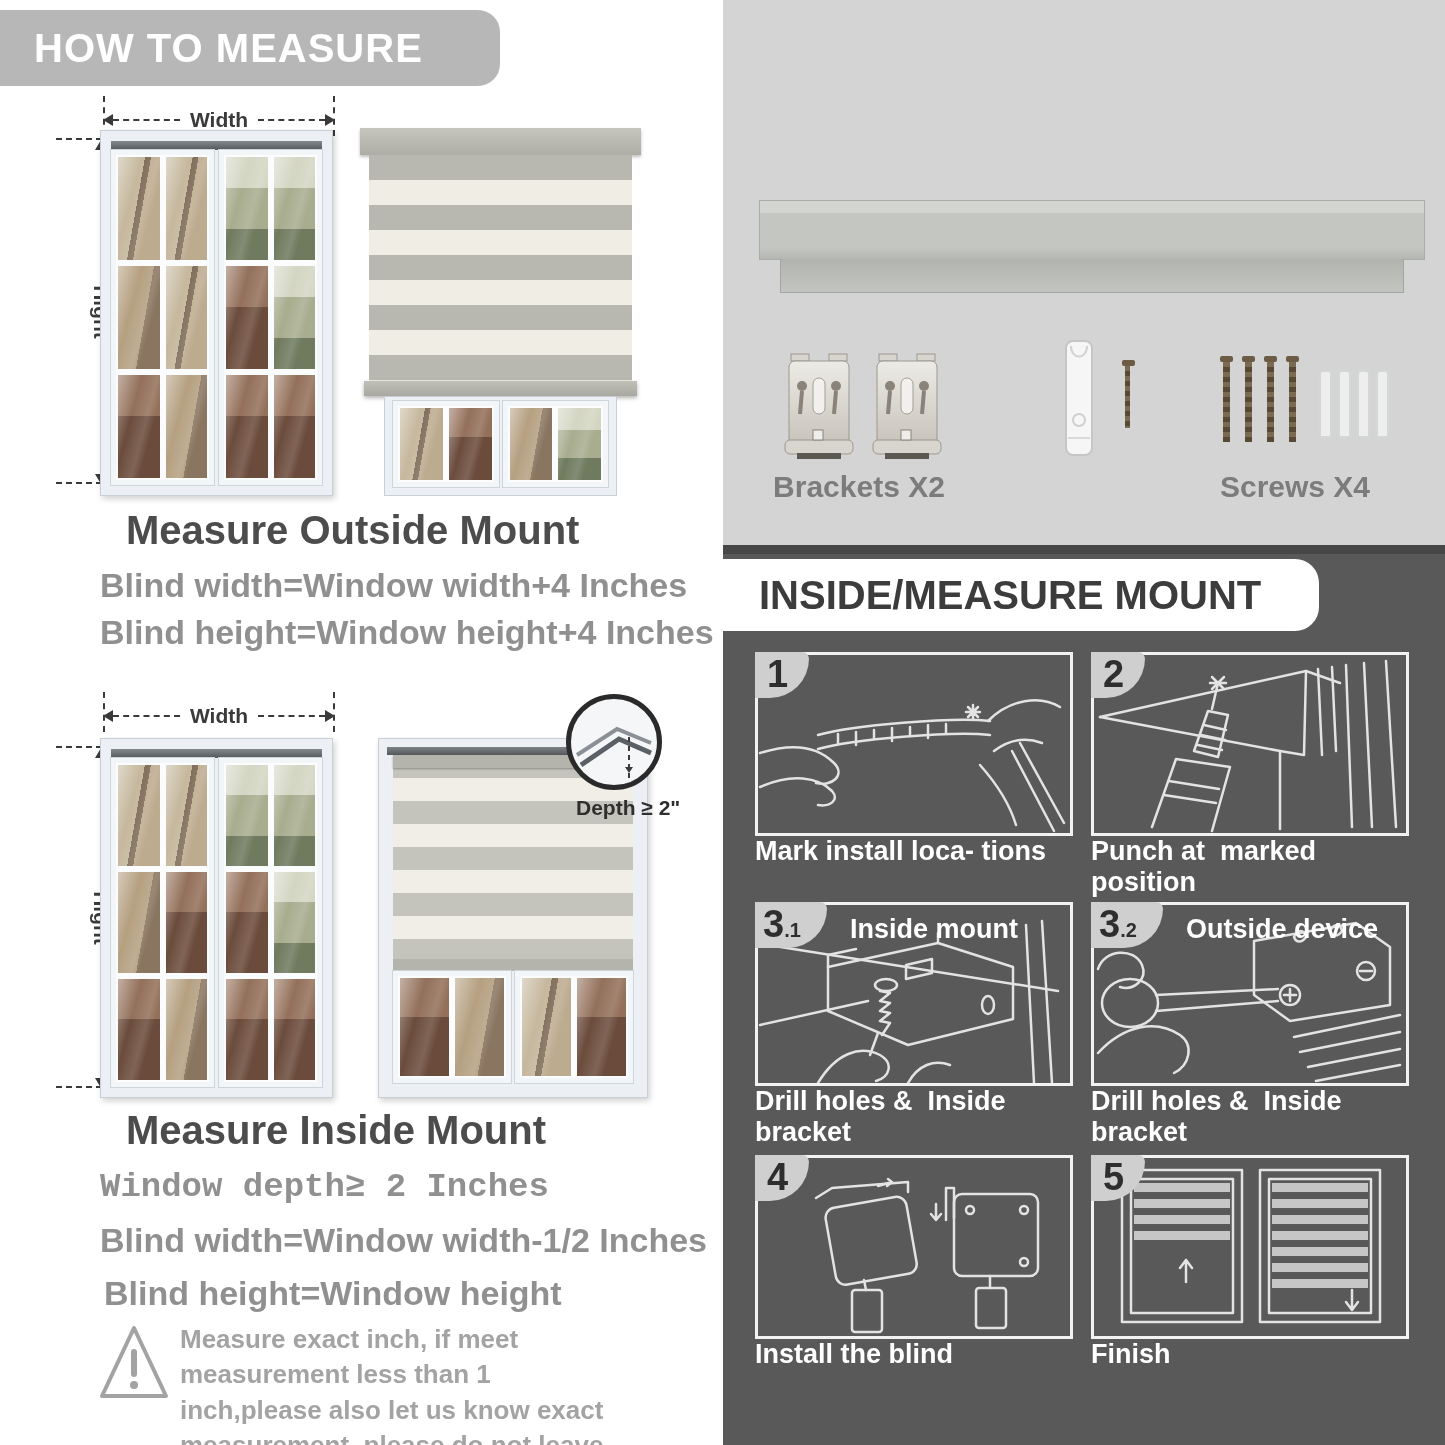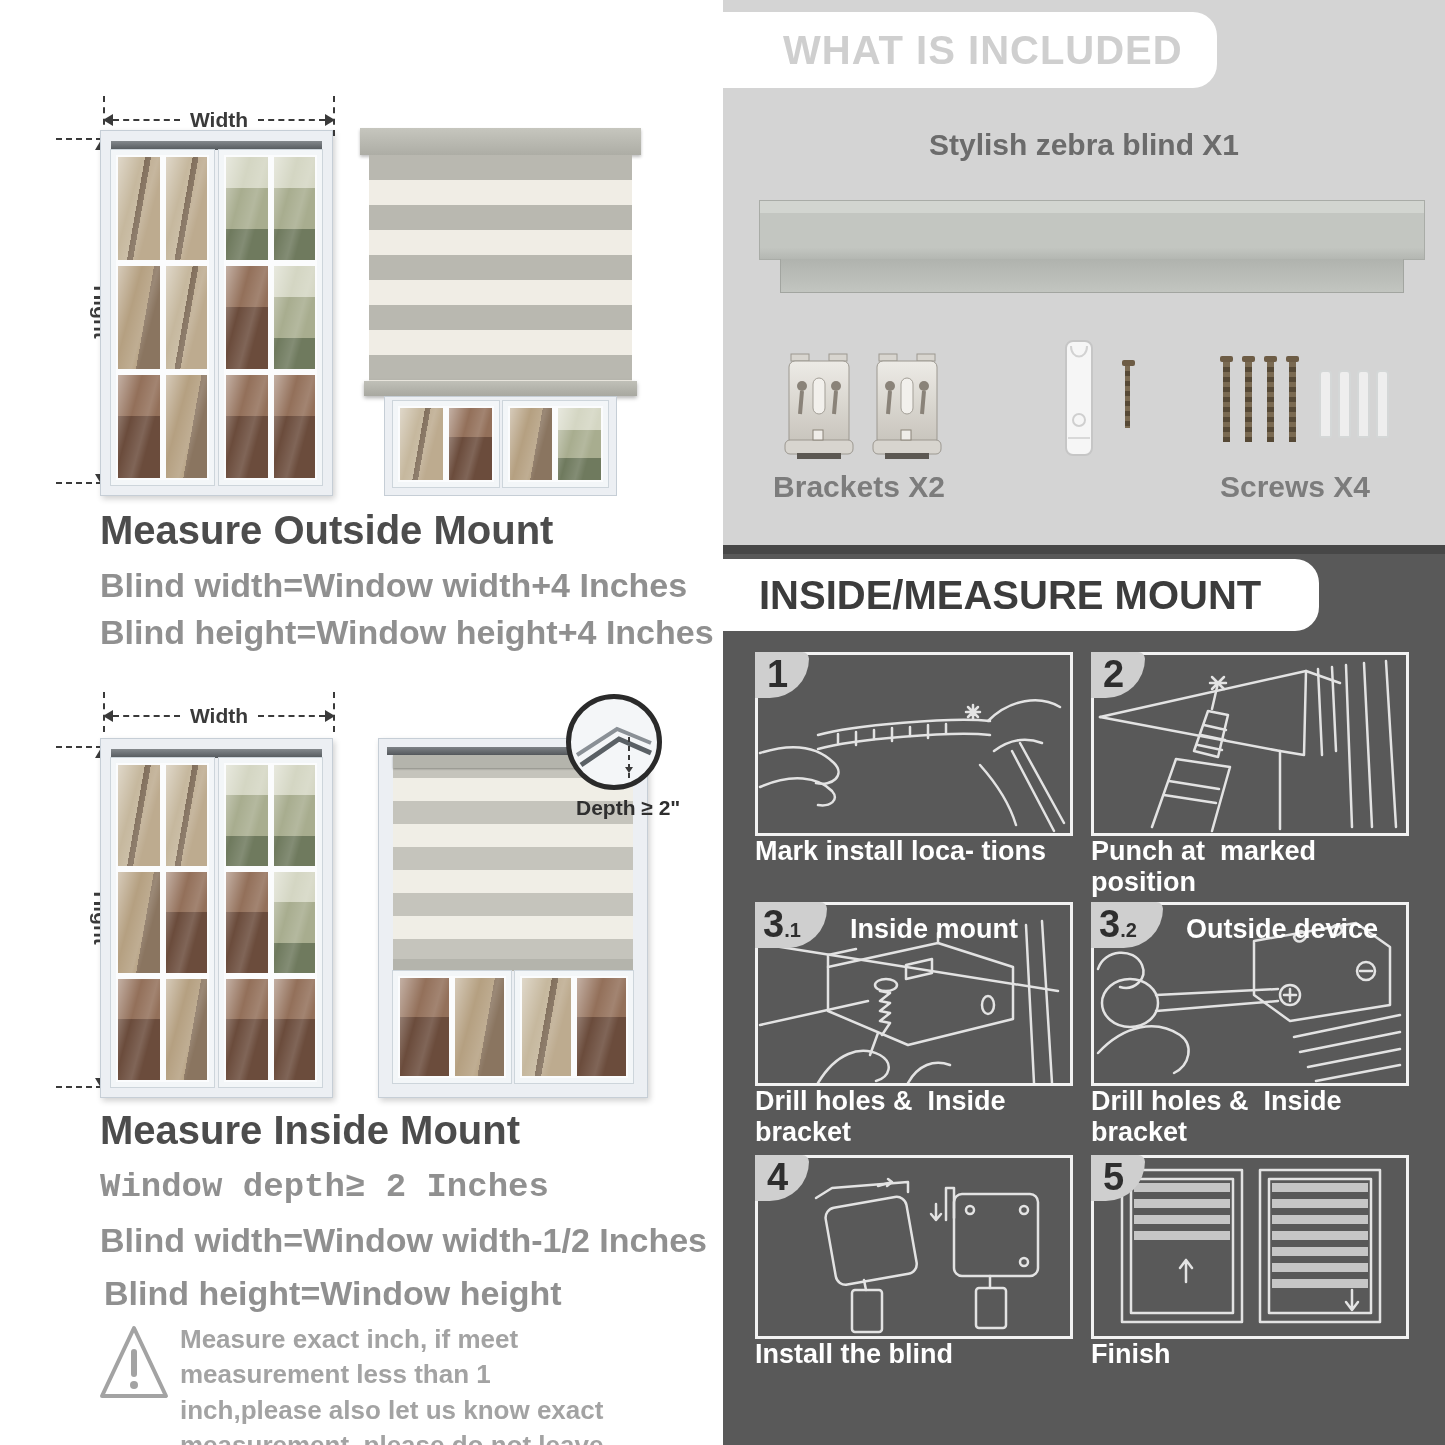--- a/index.html
+++ b/index.html
@@ -49,21 +49,21 @@
   .iw-rail{position:absolute;left:8px;right:8px;top:8px;height:8px;background:linear-gradient(#7d8286,#55595d);}
   .iw-blind{position:absolute;left:14px;right:14px;top:16px;height:216px;
     background:repeating-linear-gradient(180deg,#c5c4bc 0 23px,#f0eee6 23px 46px);}
   .iw-cas{position:absolute;left:0;right:0;top:0;height:13px;background:#b4b4ac;box-shadow:0 1px 2px rgba(0,0,0,.3);}
   .iw-bot{position:absolute;left:0;right:0;bottom:0;height:12px;background:#b4b4ac;}
   .iw-sashes{position:absolute;left:14px;right:14px;top:232px;bottom:14px;display:flex;gap:4px;}
 
   .depth-circle{width:96px;height:96px;border:5px solid #2a2a2a;border-radius:50%;background:#f4f6f8;overflow:hidden;box-sizing:border-box;}
   .depth-label{font-size:21px;font-weight:bold;color:#2f2f2f;}
 
-  .sec-title{font-size:40px;font-weight:bold;color:#4c4c4c;}
+  .sec-title{font-size:40px;font-weight:bold;color:#4c4c4c;margin-left:26px;}
   .formula{font-size:34px;font-weight:bold;color:#909090;}
 
   .warn-text{width:445px;font-size:26px;font-weight:600;color:#a3a3a3;line-height:1.36;}
 
   
   .right-col{left:723px;top:0;width:722px;height:1445px;}
   .included{position:absolute;left:0;top:0;width:722px;height:545px;background:#d4d4d4;}
   .included-bar{position:absolute;left:0;top:12px;width:494px;height:76px;background:#ffffff;border-radius:0 24px 24px 0;
     color:#cfcfcf;font-size:40px;font-weight:bold;letter-spacing:1px;line-height:76px;padding-left:60px;box-sizing:border-box;}
   .product-label{position:absolute;left:0;top:128px;width:100%;text-align:center;font-size:30px;font-weight:bold;color:#6b6b6b;}
@@ -90,20 +90,21 @@
   .step .inner-title{position:absolute;left:92px;top:9px;color:#ffffff;font-size:27px;font-weight:bold;}
   .lineart{position:absolute;inset:0;width:100%;height:100%;}
   .lineart path,.lineart circle,.lineart rect,.lineart ellipse,.lineart line{stroke:#e3e3e3;stroke-width:2.5;fill:none;stroke-linecap:round;stroke-linejoin:round;}
   .lineart .fillgrey{fill:#c6c6c6;stroke:none;}
 </style>
 </head>
 <body>
 
 <div id="canvas">
 
+  <div class="abs how-header">HOW TO MEASURE</div>
 
   <div class="abs harrow" style="left:103px;top:108px;width:232px;">
     <div class="tri-l"></div>
     <div class="dash"></div>
     <div class="lab">Width</div>
     <div class="dash"></div>
     <div class="tri-r"></div>
   </div>
   <div class="abs vtick" style="left:103px;top:96px;height:40px;"></div>
   <div class="abs vtick" style="left:333px;top:96px;height:40px;"></div>
@@ -240,22 +241,20 @@
   <svg class="abs" style="left:98px;top:1322px;" width="72" height="82" viewBox="0 0 72 82">
     <path d="M36,6 L68,74 L4,74 Z" fill="none" stroke="#a3a3a3" stroke-width="4" stroke-linejoin="round"></path>
     <path d="M36,30 L36,52" stroke="#a3a3a3" stroke-width="6" stroke-linecap="round"></path>
     <circle cx="36" cy="63" r="4" fill="#a3a3a3"></circle>
   </svg>
   <div class="abs warn-text" style="left:180px;top:1322px;">Measure exact inch, if meet measurement less than 1 inch,please also let us know exact measurement, please do not leave it</div>
 
   <div class="abs right-col">
 
     <div class="included">
-      <div class="included-bar">WHAT IS INCLUDED</div>
-      <div class="product-label">Stylish zebra blind X1</div>
       <div class="rail-top"></div>
       <div class="rail-bottom"></div>
 
       <svg width="0" height="0" style="position:absolute;">
           <defs>
         <linearGradient id="m1" x1="0" y1="0" x2="0" y2="1">
           <stop offset="0" stop-color="#edebe6"></stop>
               <stop offset="1" stop-color="#c7c3bb"></stop>
         </linearGradient>
       </defs>

